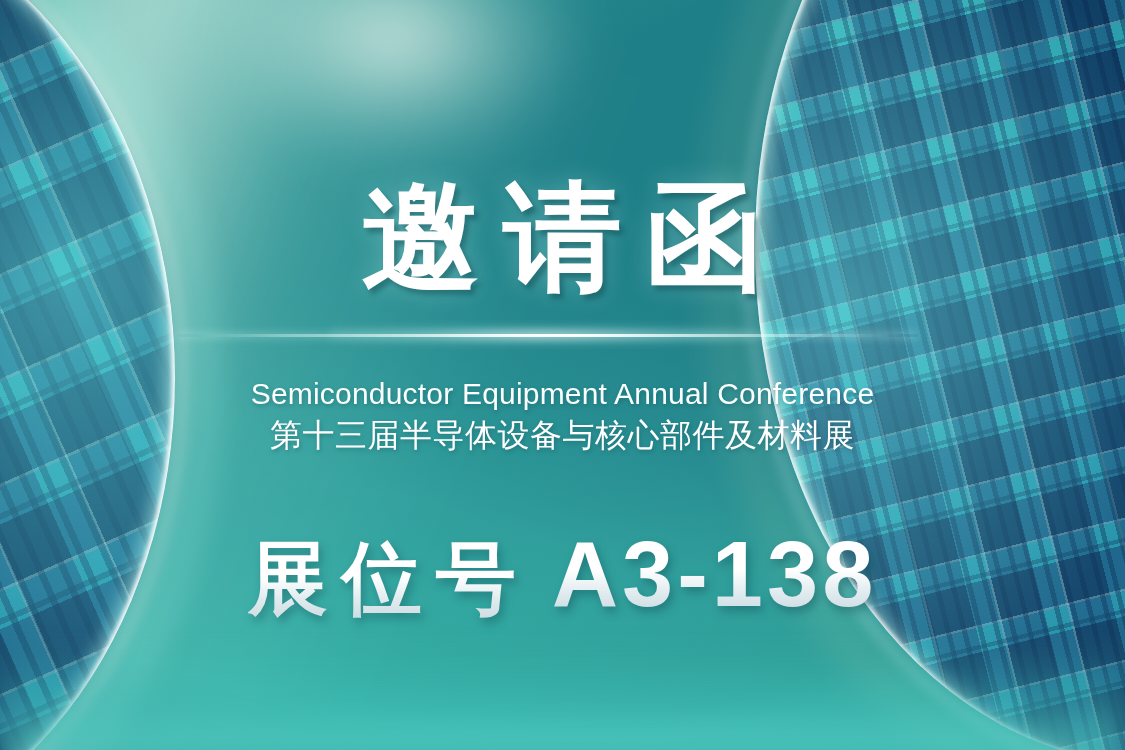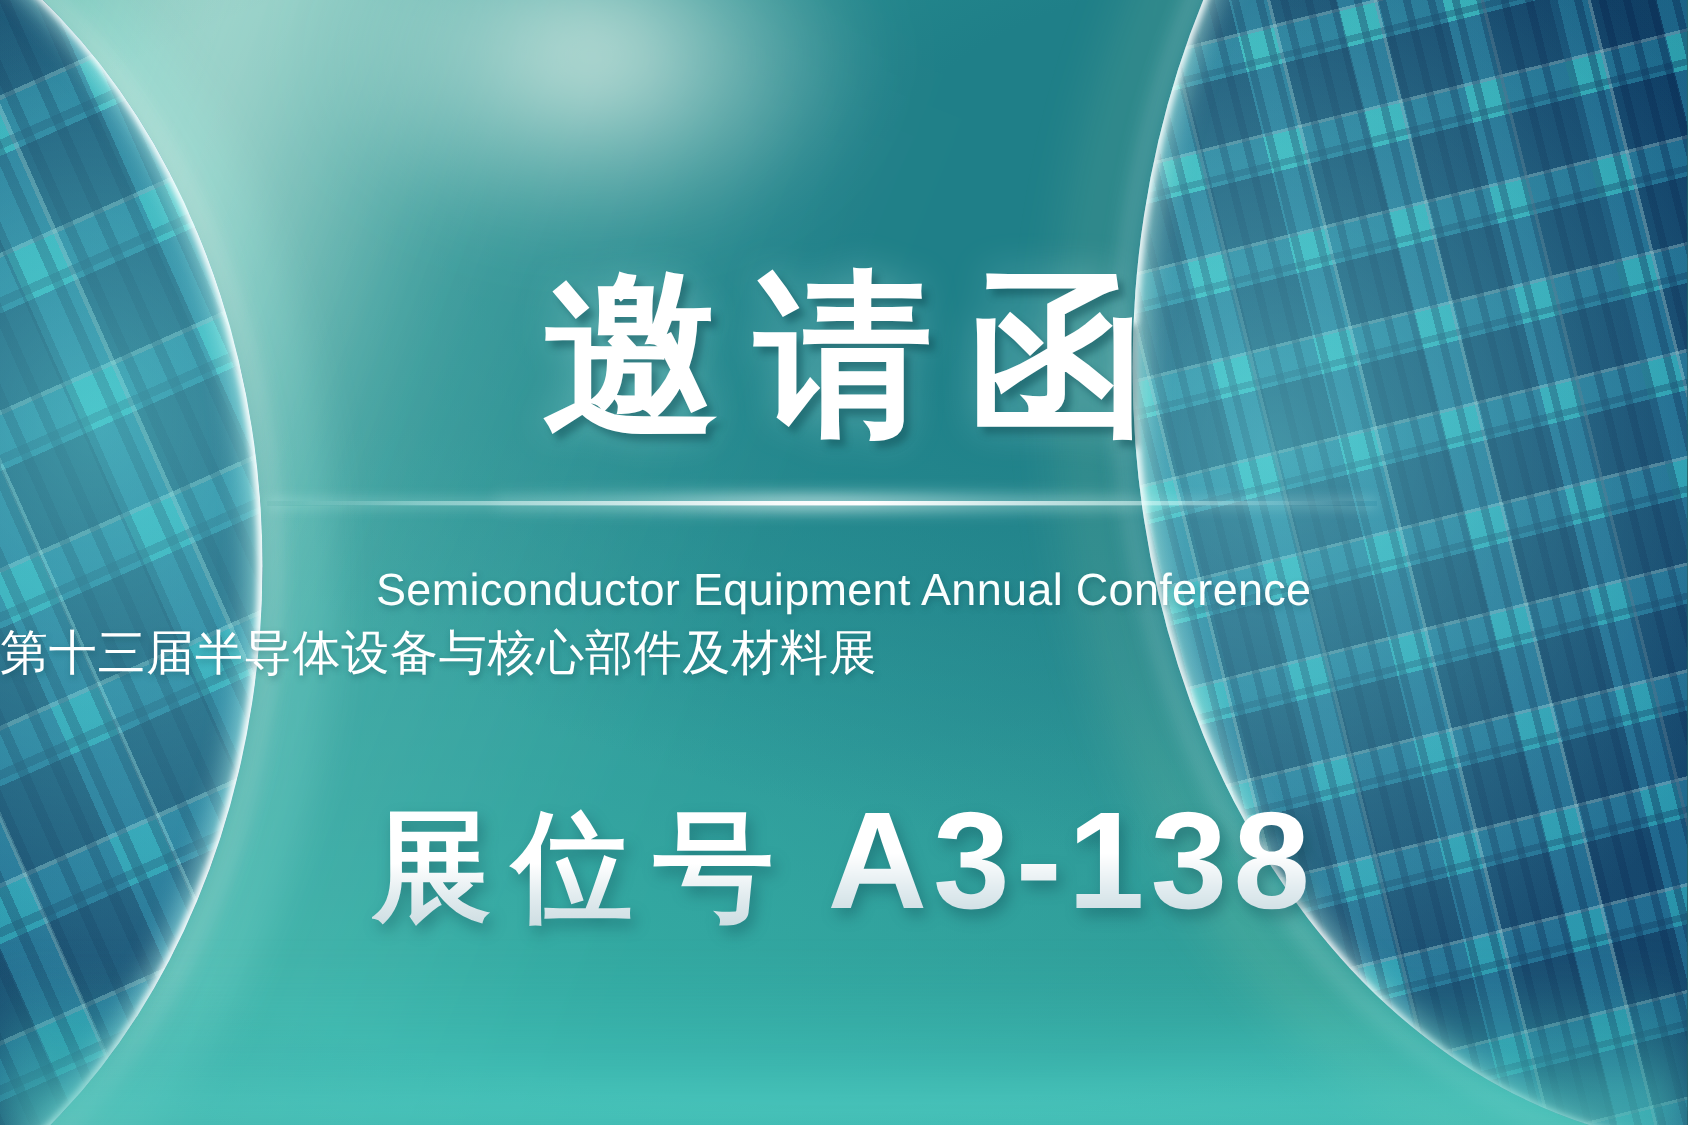--- a/index.html
+++ b/index.html
@@ -261,21 +261,21 @@
     font-weight: 400;
     letter-spacing: 0.2px;
     color: #fbfffe;
     text-shadow: 1px 2px 4px rgba(12,70,80,0.35);
     white-space: nowrap;
   }
   .sub-cn {
     position: absolute;
     left: 0; right: 0;
     top: 414px;
-    text-align: left;
+    text-align: center;
     font-size: 32px;
     line-height: 42px;
     font-weight: 500;
     letter-spacing: 0.5px;
     color: #ffffff;
     text-shadow: 1px 2px 4px rgba(12,70,80,0.38);
     white-space: nowrap;
   }
 
   .booth {

